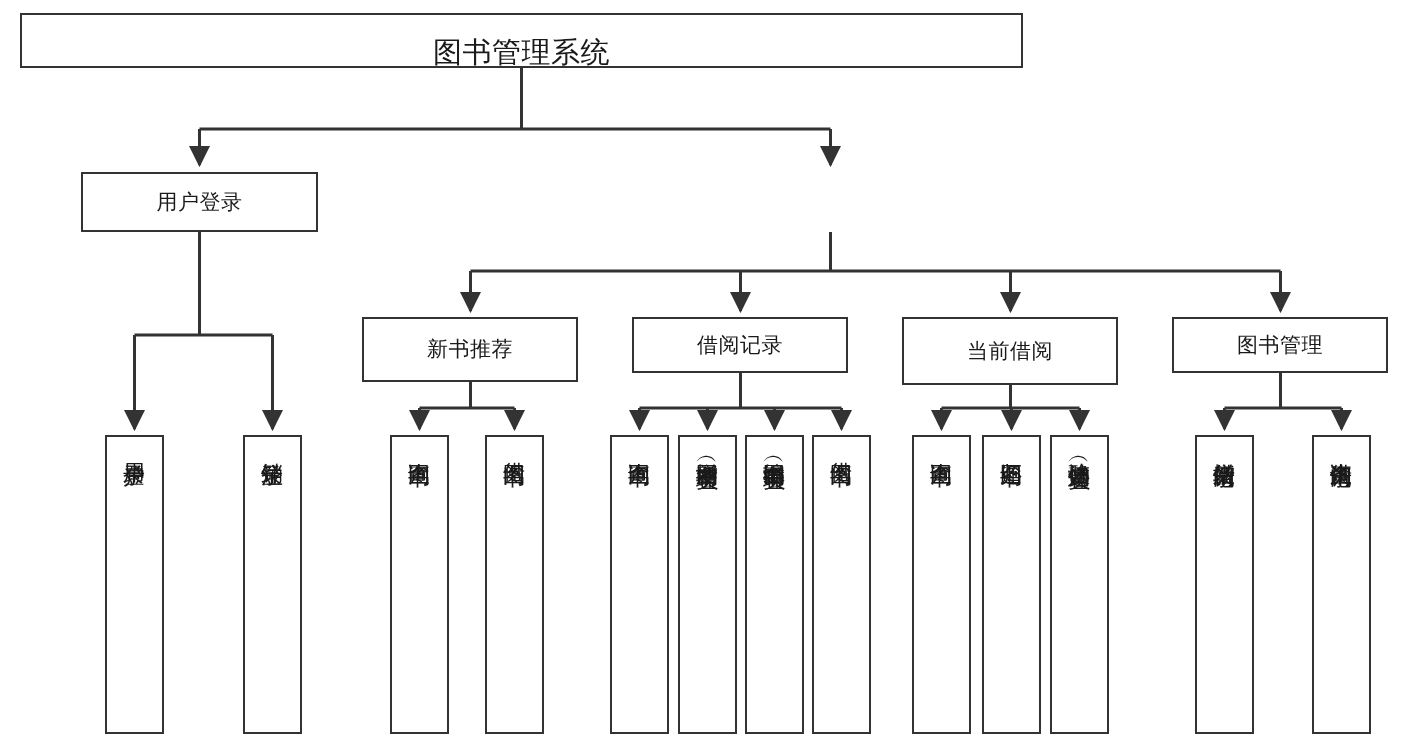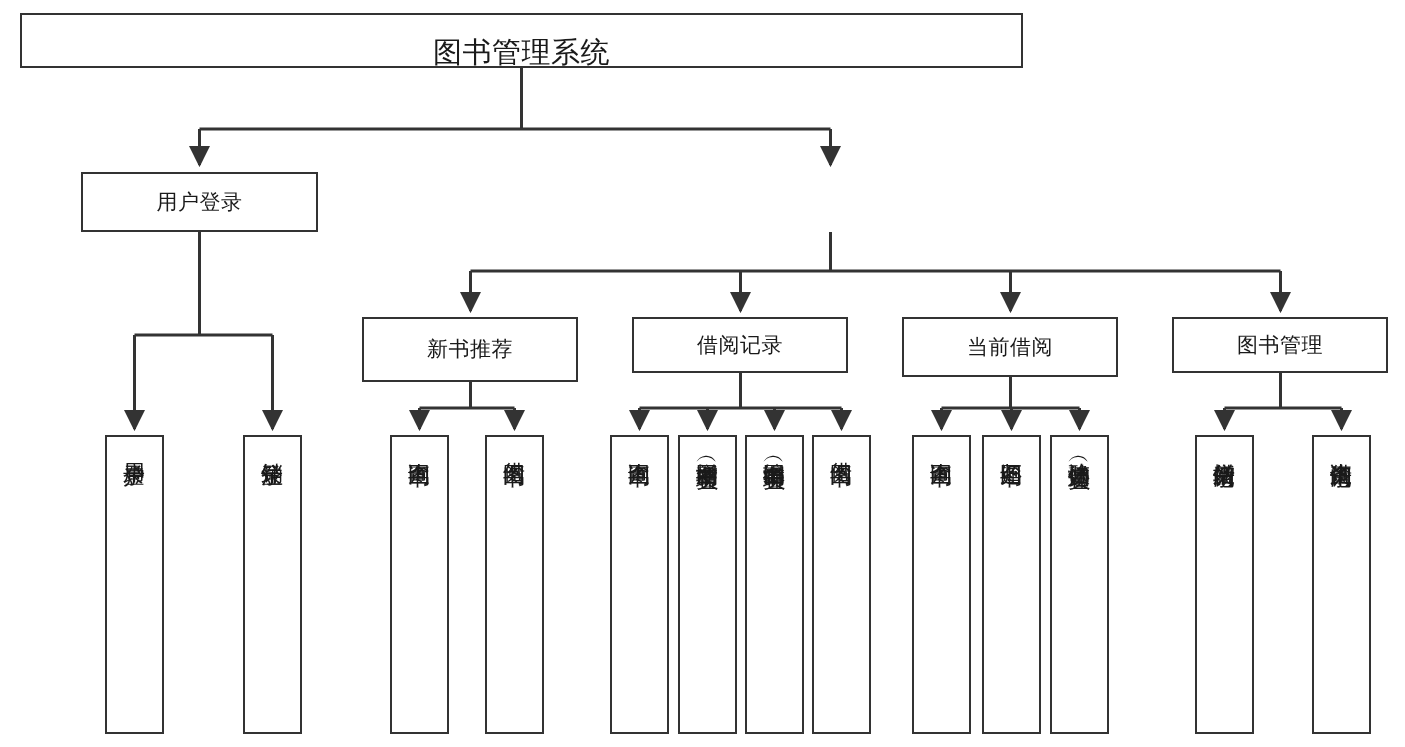--- a/index.html
+++ b/index.html
@@ -134,21 +134,21 @@
   <div class="node h" style="left: 81px; top: 172px; width: 237px; height: 60px; border-color: rgb(51, 51, 51); background: rgb(255, 255, 255); color: rgb(26, 26, 26);">
     <span class="node-label">用户登录</span>
   </div>
 
   <div class="node h" style="left: 362px; top: 317px; width: 216px; height: 65px; border-color: rgb(51, 51, 51); background: rgb(255, 255, 255); color: rgb(26, 26, 26);">
     <span class="node-label">新书推荐</span>
   </div>
   <div class="node h" style="left: 632px; top: 317px; width: 216px; height: 56px; border-color: rgb(51, 51, 51); background: rgb(255, 255, 255); color: rgb(26, 26, 26);">
     <span class="node-label">借阅记录</span>
   </div>
-  <div class="node h" style="left: 902px; top: 317px; width: 216px; height: 60px; border-color: rgb(51, 51, 51); background: rgb(255, 255, 255); color: rgb(26, 26, 26);">
+  <div class="node h" style="left: 902px; top: 317px; width: 216px; height: 68px; border-color: rgb(51, 51, 51); background: rgb(255, 255, 255); color: rgb(26, 26, 26);">
     <span class="node-label">当前借阅</span>
   </div>
   <div class="node h" style="left: 1172px; top: 317px; width: 216px; height: 56px; border-color: rgb(51, 51, 51); background: rgb(255, 255, 255); color: rgb(26, 26, 26);">
     <span class="node-label">图书管理</span>
   </div>
 
   <div class="node v" style="left: 105px; top: 435px; width: 59px; height: 299px; border-color: rgb(51, 51, 51); background: rgb(255, 255, 255); color: rgb(26, 26, 26);">
     <span class="node-label">用户登录</span>
   </div>
   <div class="node v" style="left: 243px; top: 435px; width: 59px; height: 299px; border-color: rgb(51, 51, 51); background: rgb(255, 255, 255); color: rgb(26, 26, 26);">

